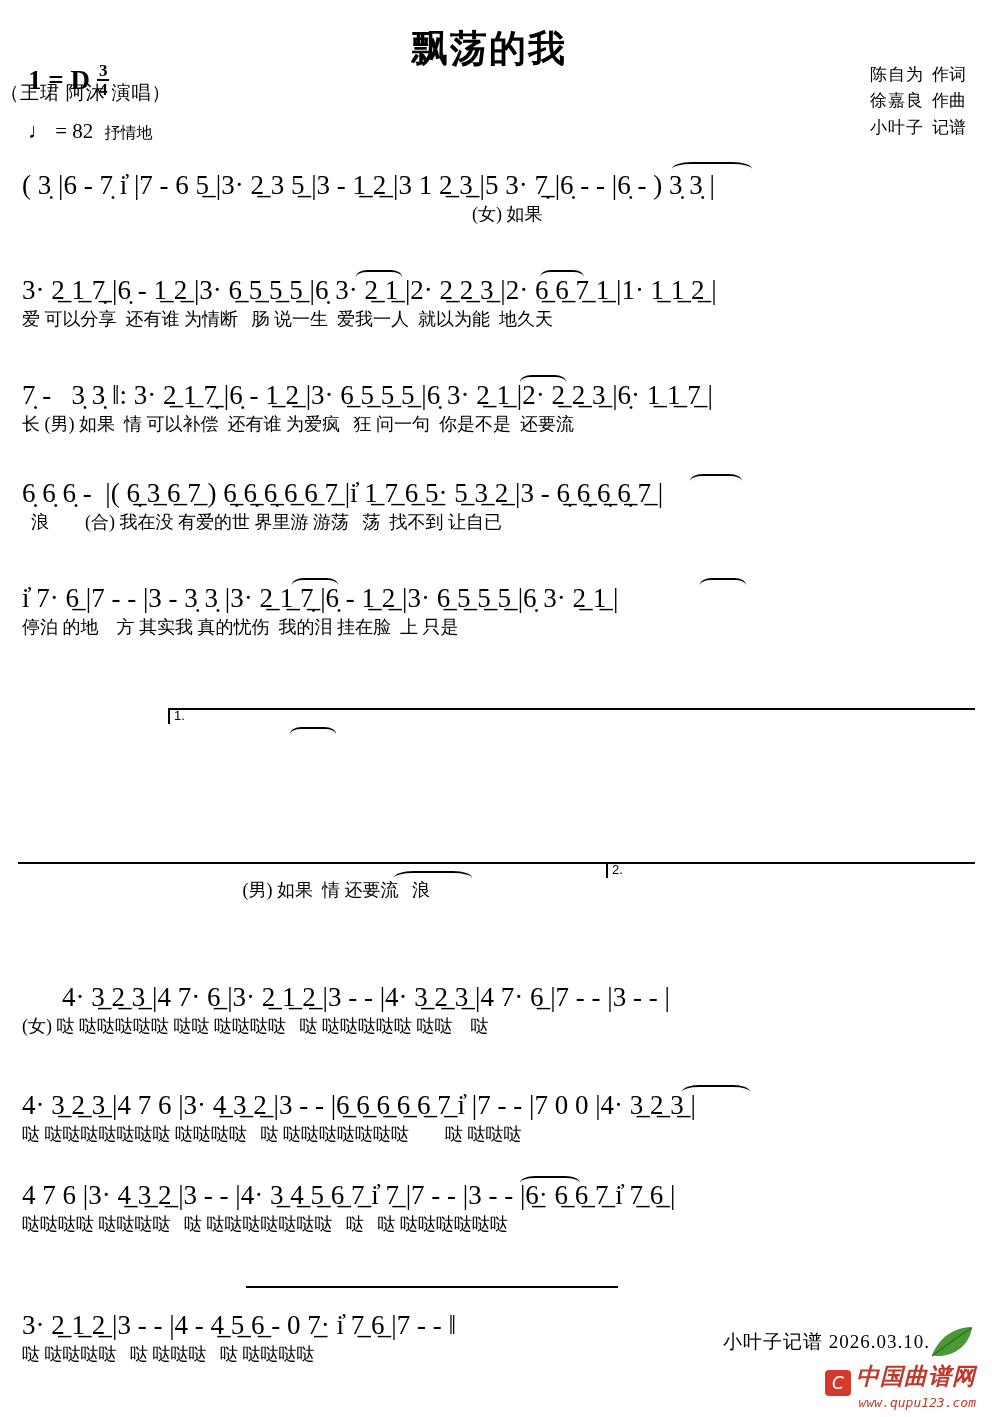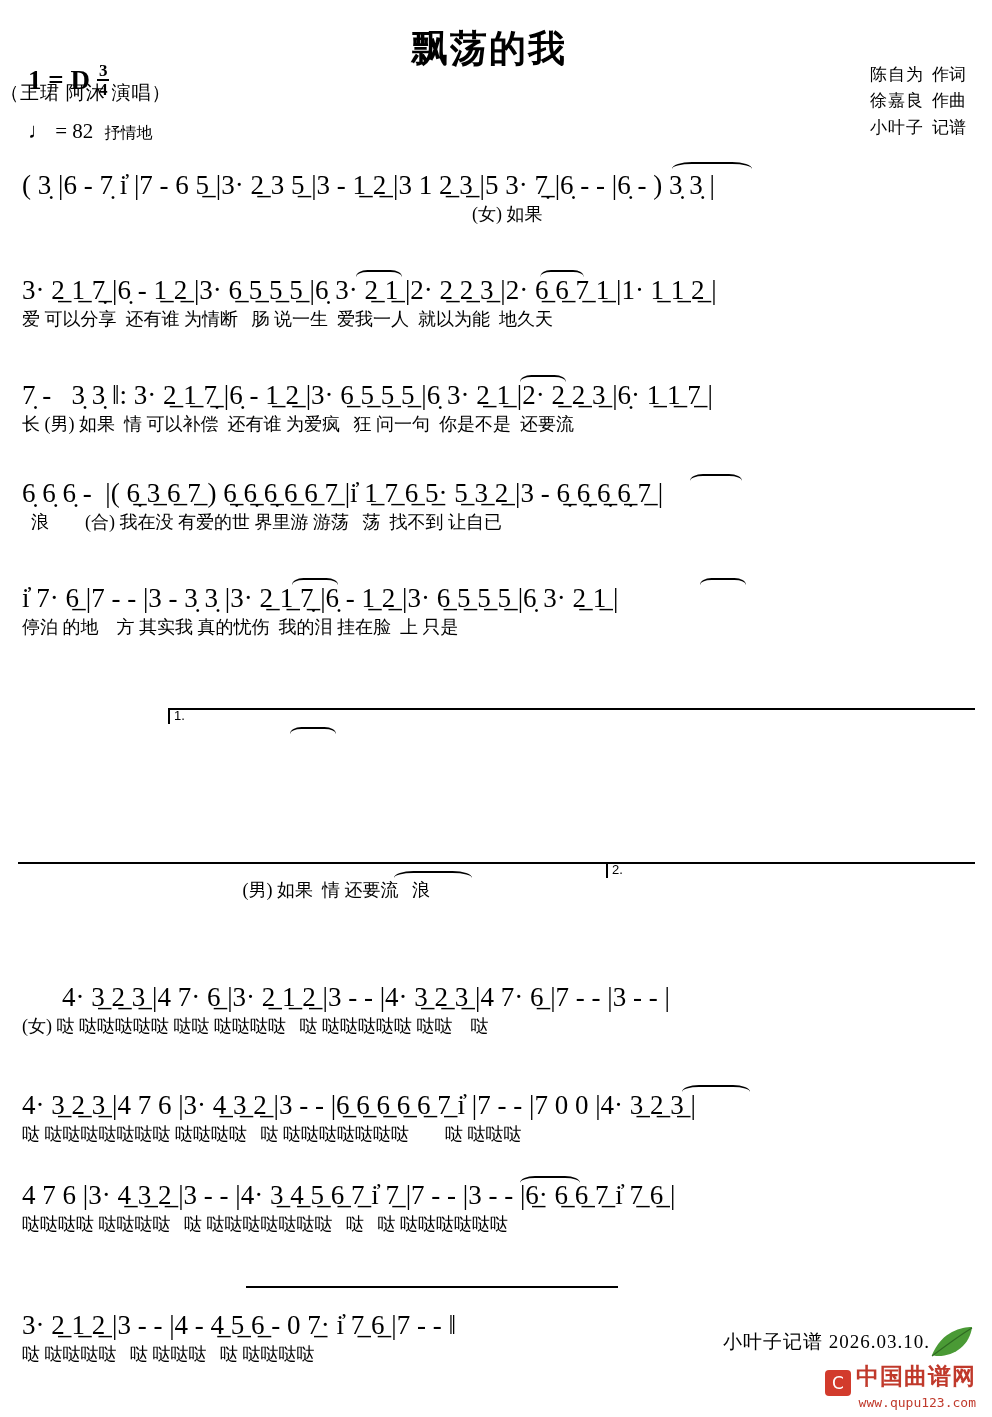--- a/index.html
+++ b/index.html
@@ -57,21 +57,21 @@
   }
   .tiebox{position:absolute;border-left:2px solid #000;border-top:2px solid #000;height:14px;}
   .tiebox .num{position:absolute;left:4px;top:-2px;font-size:13px;font-family:"Liberation Sans",sans-serif;}
 
   
   .footer-note{
     position:absolute;right:62px;bottom:62px;font-size:19px;letter-spacing:1px;
   }
   .leaf{position:absolute;right:18px;bottom:58px;width:46px;height:34px;}
   .logo{
-    position:absolute;right:16px;bottom:6px;text-align:right;line-height:1.15;
+    position:absolute;right:16px;bottom:6px;text-align:right;line-height:1.15;font-style:italic;
   }
   .logo .main{font-size:23px;font-weight:bold;color:#c0392b;letter-spacing:1px;}
   .logo .url{font-size:13px;color:#c0392b;font-family:"DejaVu Sans Mono", monospace;}
   .logo .badge{
     display:inline-block;width:26px;height:26px;background:#d23b2c;color:#fff;
     border-radius:4px;font-size:17px;line-height:26px;text-align:center;
     margin-right:5px;vertical-align:-5px;font-family:"DejaVu Sans", sans-serif;
   }
 </style>
 </head>

